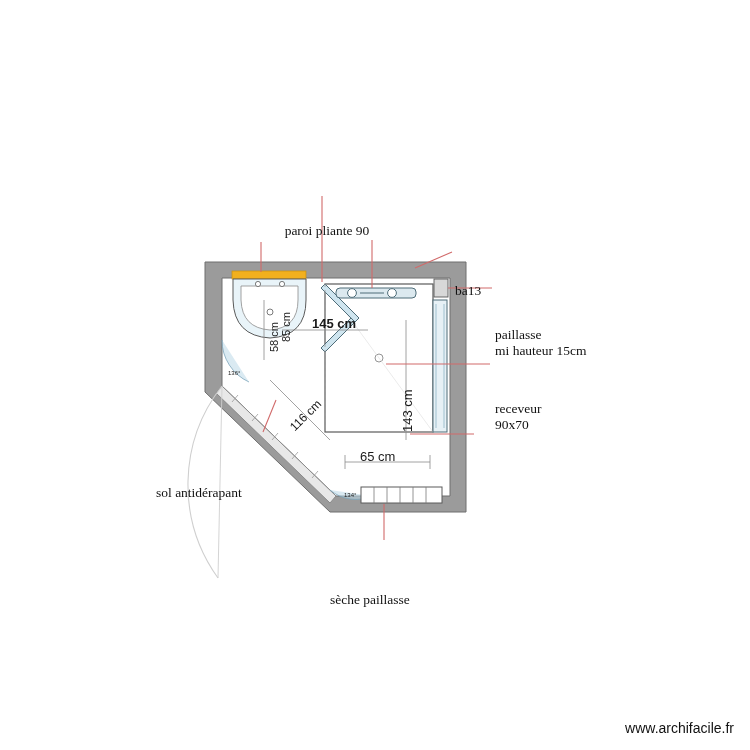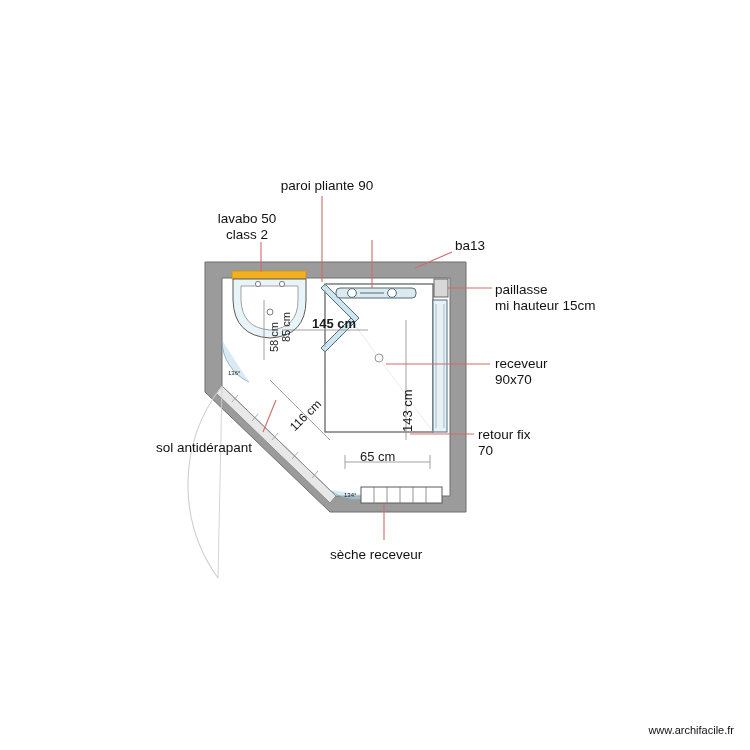--- a/index.html
+++ b/index.html
@@ -15,25 +15,26 @@
     overflow: hidden;
   }
   #plan-root {
     position: absolute;
     left: 0; top: 0;
     width: 750px;
     height: 750px;
   }
   .label {
     position: absolute;
-    font-family: Liberation Sans, sans-serif;
+    font-family: Liberation Serif, serif;
     font-size: 13.5px;
     color: #111111;
     line-height: 1.15;
     white-space: pre;
+    margin-top: 45px;
   }
   .label.center { text-align: center; }
   .dim {
     position: absolute;
     font-family: "Liberation Sans", sans-serif;
     font-size: 13px;
     color: #1a1a1a;
     white-space: pre;
   }
   .dim.rot {
@@ -43,21 +44,21 @@
     position: absolute;
     font-family: "Liberation Sans", sans-serif;
     font-size: 6px;
     color: #222222;
     white-space: pre;
   }
   .footer {
     position: absolute;
     right: 16px;
     bottom: 14px;
-    font-size: 11px;
+    font-size: 14px;
     color: #111111;
     font-family: "Liberation Sans", sans-serif;
   }
   svg { display: block; }
 </style>
 </head>
 <body>
 
 <div id="plan-root">
 
@@ -166,38 +167,34 @@
       <path d="M 490,364 L 386,364"></path>
       <path d="M 474,434 L 410,434"></path>
       <path d="M 263,432 L 276,400"></path>
       <path d="M 384,540 L 384,504"></path>
     </g>
 
   </svg>
 
   <div class="label center" style="left:267px; top:178px; width:120px;">paroi pliante 90</div>
 
-  <div class="label center" style="left:199px; top:211px; width:96px;">lavabo 50
-class 2</div>
 
 
   <div class="label" style="left:455px; top:238px; width:70px;">ba13</div>
 
   <div class="label" style="left:495px; top:282px; width:150px;">paillasse
 mi hauteur 15cm</div>
 
   <div class="label" style="left:495px; top:356px; width:120px;">receveur
 90x70</div>
 
-  <div class="label" style="left:478px; top:427px; width:110px;">retour fix
-70</div>
 
   <div class="label" style="left:156px; top:440px; width:140px;">sol antidérapant</div>
 
-  <div class="label" style="left:330px; top:547px; width:140px;">sèche receveur</div>
+  <div class="label" style="left:330px; top:547px; width:140px;">sèche paillasse</div>
 
   <div class="dim" style="left:312px; top:316px;font-weight:bold;">145 cm</div>
 
   <div class="dim" style="left:360px; top:449px;text-align:right;">65 cm</div>
 
   <div class="dim rot" style="left:400px; top:432px; transform: rotate(-90deg);">143 cm</div>
 
   <div class="dim rot" style="left:287px; top:424px; transform: rotate(-45deg); font-size:12px;">116 cm</div>
 
   <div class="dim rot" style="left:268px; top:352px; transform: rotate(-90deg); font-size:11px;">58 cm</div>

